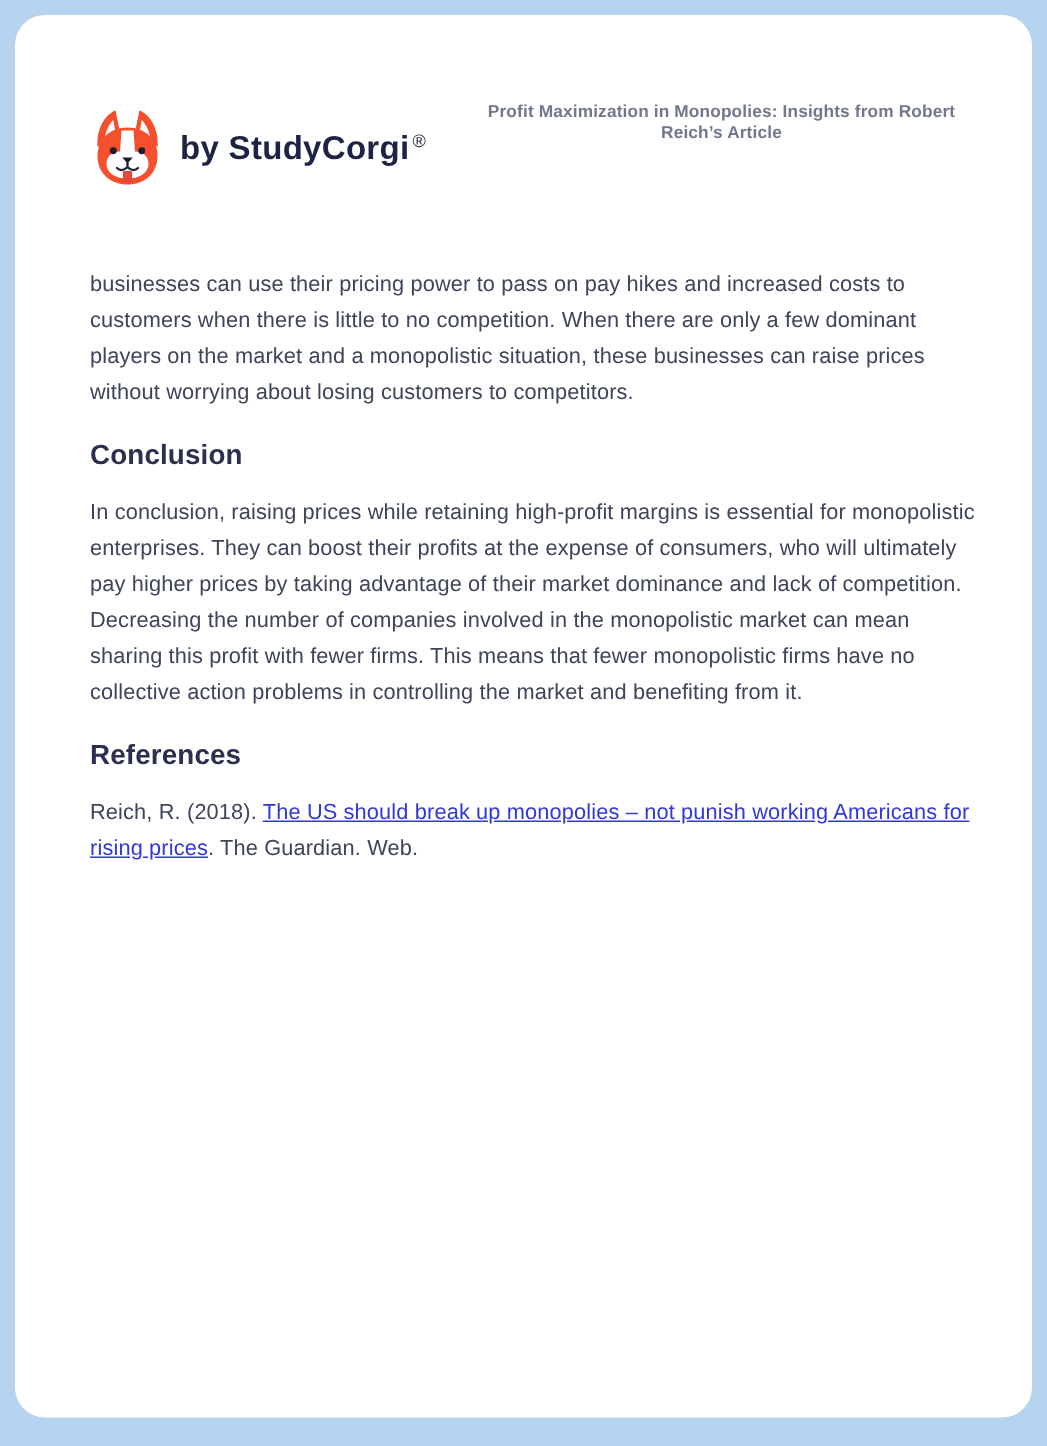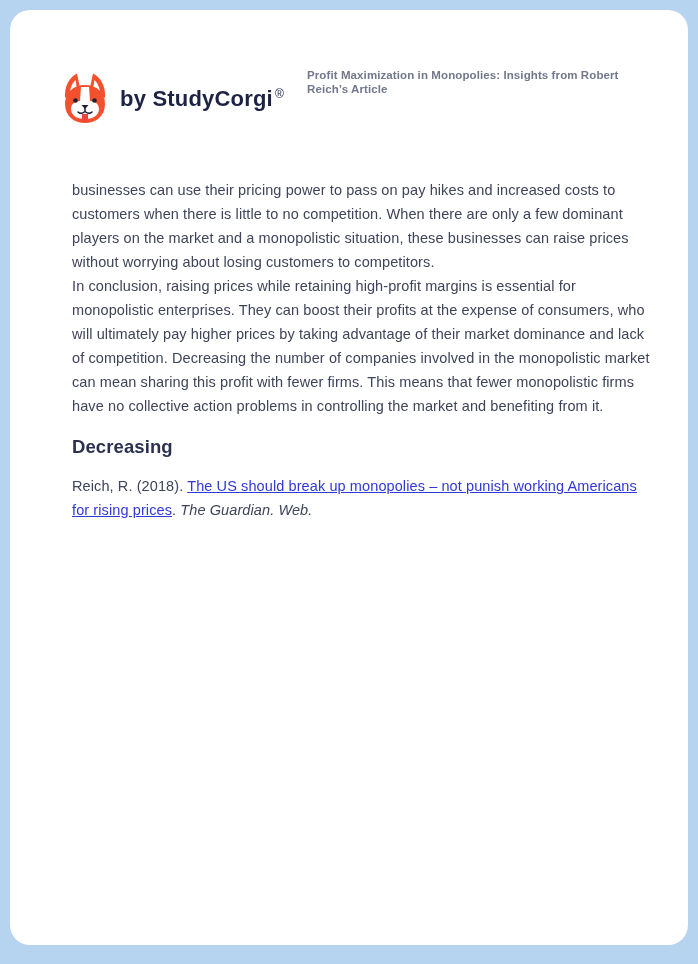--- a/index.html
+++ b/index.html
@@ -40,39 +40,39 @@
   }
   .brand-reg {
     font-size: 12px;
     font-weight: 400;
     color: #1d2342;
     vertical-align: super;
     margin-left: 2px;
   }
   .doc-meta {
     width: 348px;
-    text-align: left;
+    text-align: center;
     padding-top: 2px;
   }
   .doc-title {
     font-size: 11.5px;
     font-weight: 700;
     line-height: 14px;
     color: #72778c;
     letter-spacing: 0.1px;
   }
   .doc-url {
     margin-top: 4px;
     font-size: 11px;
     line-height: 13.5px;
     color: #9aa0b0;
     word-break: break-all;
   }
   
-  .content { margin-top: 50px; margin-left: 12px; }
+  .content { margin-top: 50px; }
   .body-par {
     font-size: 14.5px;
     line-height: 24px;
     color: #3e4459;
     letter-spacing: 0.1px;
     max-width: 596px;
   }
   h2.section-heading {
     font-size: 18.5px;
     line-height: 26px;
@@ -86,21 +86,21 @@
     line-height: 24px;
     color: #3e4459;
     letter-spacing: 0.1px;
     max-width: 596px;
   }
   .reference-link {
     color: #3038d8;
     text-decoration: underline;
     cursor: pointer;
   }
-  .reference-source { font-style: italic; }
+  .reference-source { }
 </style>
 </head>
 <body>
 
 <div class="card">
 
   <div class="header">
 
     <div class="brand">
       <span class="brand-logo">
@@ -131,22 +131,23 @@
     <div class="doc-meta">
       <div class="doc-title">Profit Maximization in Monopolies: Insights from Robert Reich’s Article</div>
     </div>
 
   </div>
 
   <div class="content">
 
     <p class="body-par">businesses can use their pricing power to pass on pay hikes and increased costs to customers when there is little to no competition. When there are only a few dominant players on the market and a monopolistic situation, these businesses can raise prices without worrying about losing customers to competitors.</p>
 
+    <h2 class="section-heading">Conclusion</h2>
 
     <p class="body-par">In conclusion, raising prices while retaining high-profit margins is essential for monopolistic enterprises. They can boost their profits at the expense of consumers, who will ultimately pay higher prices by taking advantage of their market dominance and lack of competition. Decreasing the number of companies involved in the monopolistic market can mean sharing this profit with fewer firms. This means that fewer monopolistic firms have no collective action problems in controlling the market and benefiting from it.</p>
 
-    <h2 class="section-heading">Decreasing</h2>
+    <h2 class="section-heading">References</h2>
 
     <p class="reference-par"><span>Reich, R. (2018). </span><a class="reference-link">The US should break up monopolies – not punish working Americans for rising prices</a><span>. </span><span class="reference-source">The Guardian. Web.</span></p>
 
   </div>
 
 </div>
 
 </body></html>

